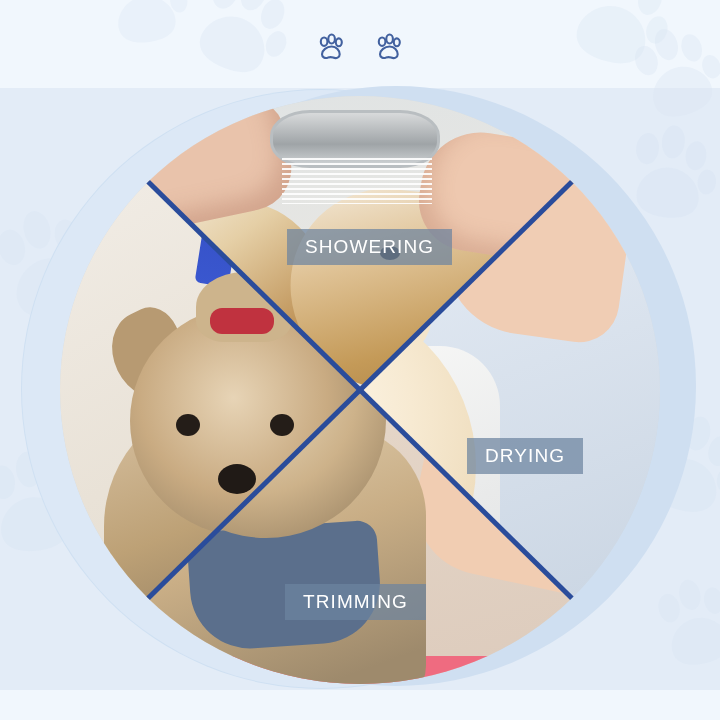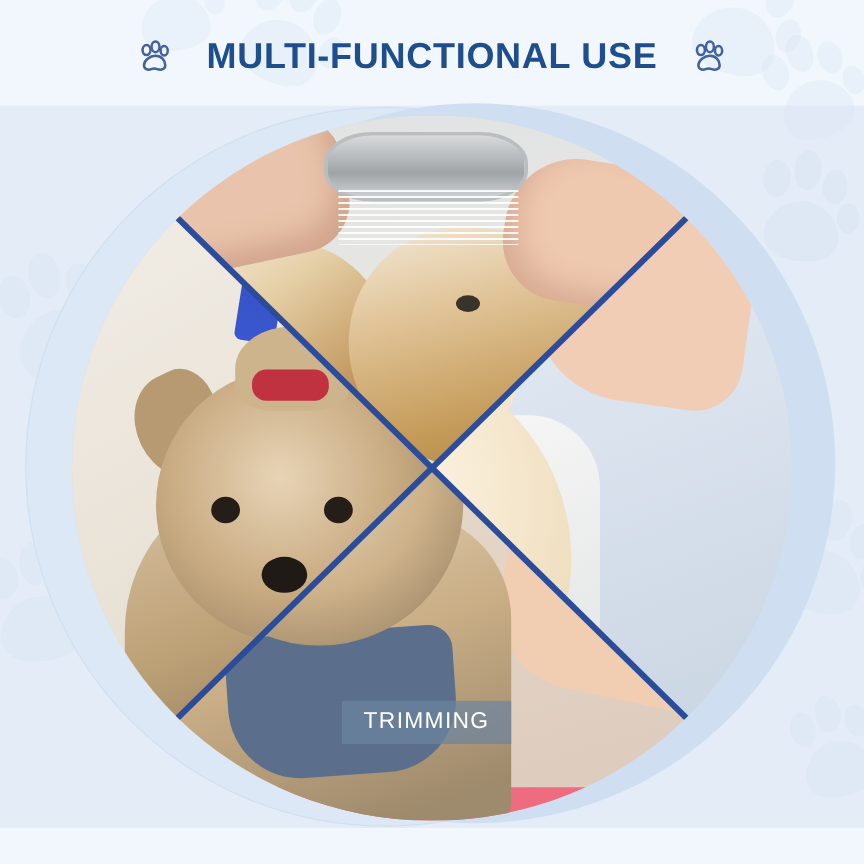--- a/index.html
+++ b/index.html
@@ -294,21 +294,20 @@
 
   <div class="header">
     <span class="paw-deco">
       <svg width="30" height="30" viewBox="0 0 100 100" fill="none" stroke="#42619f" stroke-width="7">
         <ellipse cx="27" cy="29" rx="11" ry="14"></ellipse>
           <ellipse cx="52" cy="20" rx="11" ry="15"></ellipse>
         <ellipse cx="76" cy="31" rx="10" ry="13"></ellipse>
         <path d="M52 45c16 0 27 13 27 26 0 11-11 15-22 11-6-2-11-2-17 0-10 4-20-1-20-11 0-13 16-26 32-26z"></path>
       </svg>
     </span>
-    <h1 class="title">MULTI-FUNCTIONAL USE</h1>
     <span class="paw-deco">
       <svg width="30" height="30" viewBox="0 0 100 100" fill="none" stroke="#42619f" stroke-width="7">
         <ellipse cx="27" cy="29" rx="11" ry="14"></ellipse>
           <ellipse cx="52" cy="20" rx="11" ry="15"></ellipse>
         <ellipse cx="76" cy="31" rx="10" ry="13"></ellipse>
         <path d="M52 45c16 0 27 13 27 26 0 11-11 15-22 11-6-2-11-2-17 0-10 4-20-1-20-11 0-13 16-26 32-26z"></path>
       </svg>
     </span>
   </div>
 
@@ -392,15 +391,17 @@
         <div class="sk yk-nose"></div>
       </div>
     </div>
 
     <div class="divider">
       <div class="dline a"></div>
       <div class="dline b"></div>
     </div>
   </div>
 
+  <div class="label lab-shower">SHOWERING</div>
+  <div class="label lab-dry">DRYING</div>
   <div class="label lab-trim">TRIMMING</div>
 
 </div>
 
 </body></html>

